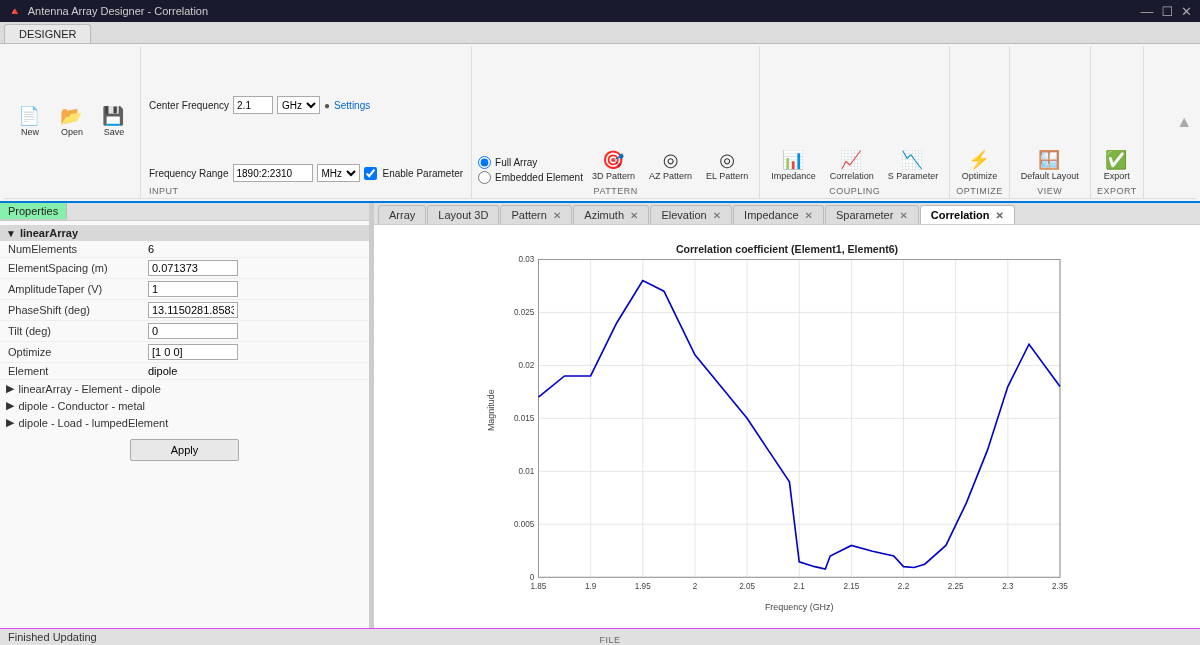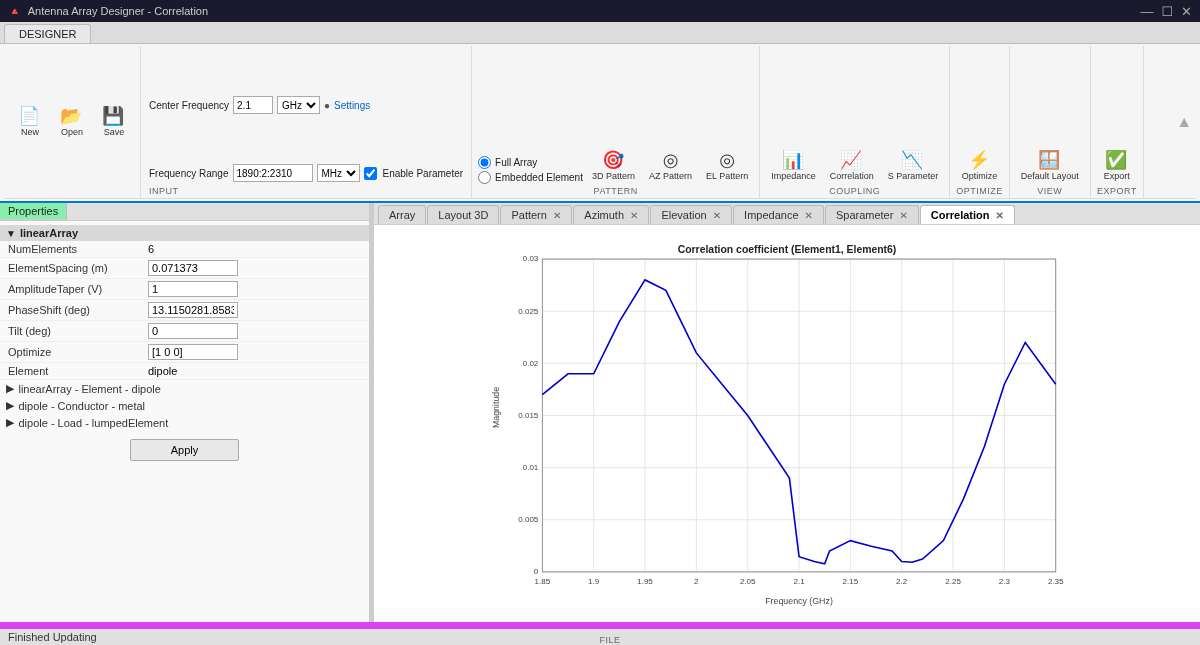--- a/index.html
+++ b/index.html
@@ -242,21 +242,21 @@
       justify-content: center;
       align-items: center;
       background: white;
       position: relative;
       overflow: hidden;
     }
 
     
     #status-bar {
       background: #e0e0e0;
-      border-top: 7px solid #d946ef;
+      border-top: 1px solid #d946ef;
       padding: 2px 8px;
       font-size: 11px;
       color: #333;
     }
 
     
     #chart-svg {
       width: 100%;
       height: 100%;
     }

